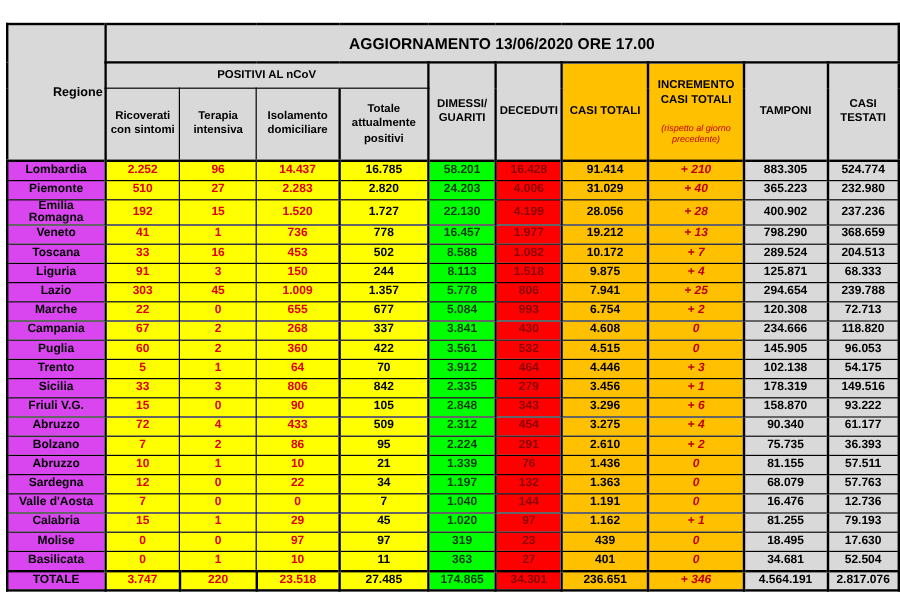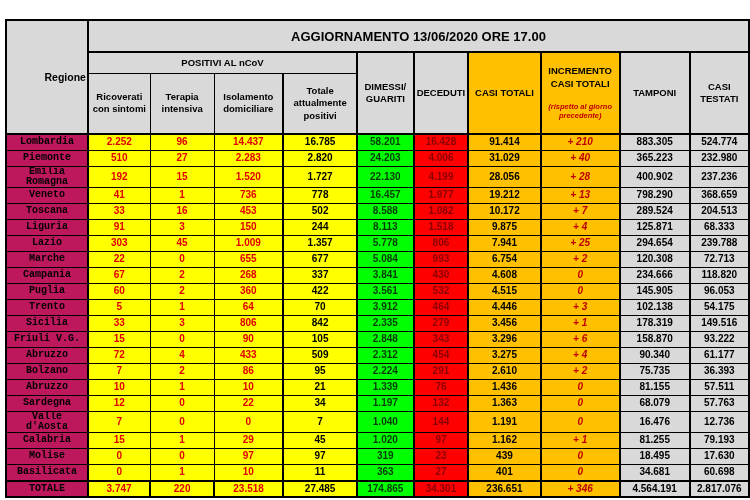--- a/index.html
+++ b/index.html
@@ -55,28 +55,28 @@
   .r-sub th { height: 44px; }
   .h-cell {
     background: var(--c-gray, #d9d9d9);
     font-size: 9.5px; font-weight: bold;
     white-space: pre-line; line-height: 1.3;
   }
   .r-sub th { border-bottom: 2px solid #000; }
   tbody tr:first-child td { border-top: 2px solid #000; }
 
   .h-note {
-    font-size: 7.5px; font-style: italic; font-weight: bold;
+    font-size: 7.5px; font-style: italic; font-weight: normal;
     color: var(--c-inc-text, #c00000);
     white-space: pre-line; line-height: 1.2;
   }
 
   
   tbody td { height: 15px; font-size: 10px; font-weight: bold; line-height: 1; }
-  .c-region { background: #be185d; font-size: 10px; font-family: Liberation Mono, monospace; }
+  .c-region { background: #d946ef; font-size: 10px; }
   .c-yellow { background: var(--c-yellow, #ffff00); }
   .c-green  { background: var(--c-green, #00ff00); color: var(--c-green-text, #063b06); }
   .c-red    { background: var(--c-red, #ff0000); color: var(--c-red-text, #8b0000); }
   .c-orange { background: var(--c-orange, #ffc000); }
   .c-gray   { background: var(--c-gray, #d9d9d9); }
   .t-red    { color: var(--c-pos-text, #e00000); }
   .t-dark   { color: #000; }
   .t-inc    { color: var(--c-inc-text, #c00000); font-style: italic; margin-left: 44px; }
 
   .b-thick-l { border-left: 2px solid #000; }
@@ -398,21 +398,21 @@
           <td class="c-region">Basilicata</td>
           <td class="c-yellow t-red b-thick-l">0</td>
           <td class="c-yellow t-red">1</td>
           <td class="c-yellow t-red">10</td>
           <td class="c-yellow t-dark b-thick-l">11</td>
           <td class="c-green b-thick-l">363</td>
           <td class="c-red b-thick-l">27</td>
           <td class="c-orange t-dark b-thick-l">401</td>
           <td class="c-orange t-inc b-thick-l">0</td>
           <td class="c-gray t-dark b-thick-l">34.681</td>
-          <td class="c-gray t-dark b-thick-l">60.698</td>
+          <td class="c-gray t-dark b-thick-l">52.504</td>
         </tr>
         <tr class="row-total">
           <td class="c-region">TOTALE</td>
           <td class="c-yellow t-red b-thick-l">3.747</td>
           <td class="c-yellow t-red">220</td>
           <td class="c-yellow t-red">23.518</td>
           <td class="c-yellow t-dark b-thick-l">27.485</td>
           <td class="c-green b-thick-l">174.865</td>
           <td class="c-red b-thick-l">34.301</td>
           <td class="c-orange t-dark b-thick-l">236.651</td>

